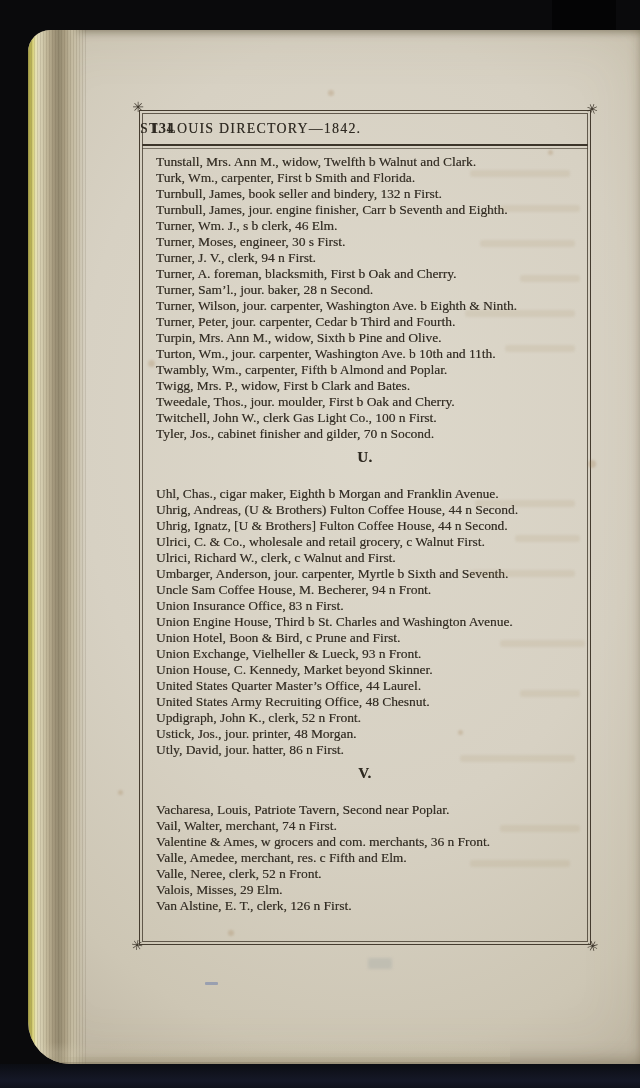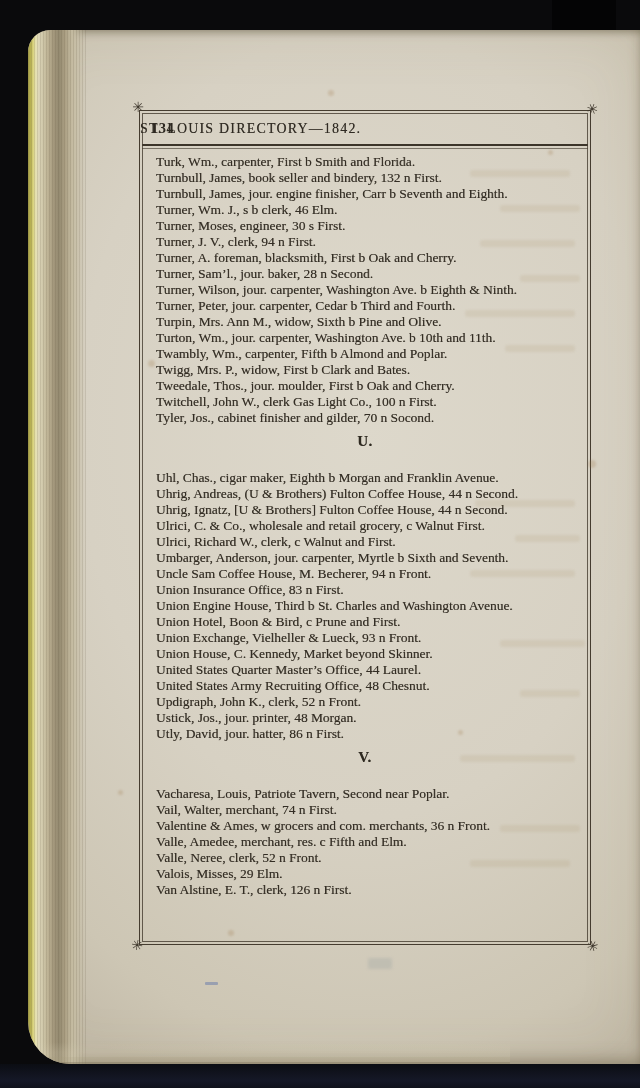--- a/index.html
+++ b/index.html
@@ -137,20 +137,21 @@
     <span class="orn bl">✳</span>
     <span class="orn br">✳</span>
 
     <div class="head-row">
       <span class="page-num">134</span>
       <span class="running-title">ST. LOUIS DIRECTORY—1842.</span>
     </div>
     <div class="head-rule"></div>
 
     <div class="entries" id="entries-root">
+        <div class="entry-line">Tunstall, Mrs. Ann M., widow, Twelfth b Walnut and Clark.</div>
         <div class="entry-line">Turk, Wm., carpenter, First b Smith and Florida.</div>
         <div class="entry-line">Turnbull, James, book seller and bindery, 132 n First.</div>
         <div class="entry-line">Turnbull, James, jour. engine finisher, Carr b Seventh and Eighth.</div>
         <div class="entry-line">Turner, Wm. J., s b clerk, 46 Elm.</div>
         <div class="entry-line">Turner, Moses, engineer, 30 s First.</div>
         <div class="entry-line">Turner, J. V., clerk, 94 n First.</div>
         <div class="entry-line">Turner, A. foreman, blacksmith, First b Oak and Cherry.</div>
         <div class="entry-line">Turner, Sam’l., jour. baker, 28 n Second.</div>
         <div class="entry-line">Turner, Wilson, jour. carpenter, Washington Ave. b Eighth &amp; Ninth.</div>
         <div class="entry-line">Turner, Peter, jour. carpenter, Cedar b Third and Fourth.</div>

